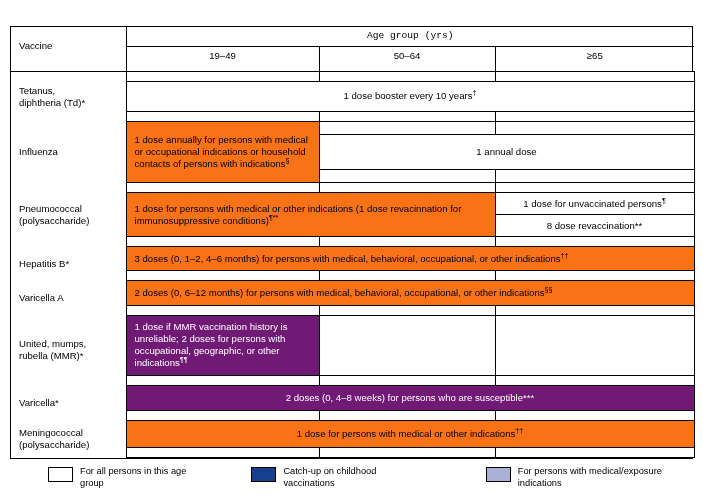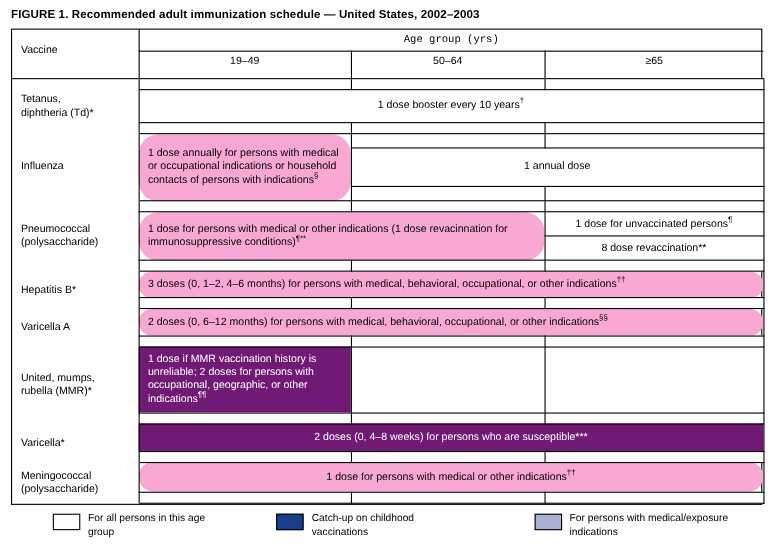--- a/index.html
+++ b/index.html
@@ -117,21 +117,21 @@
   .cell-left {
     text-align: left;
     padding: 2px 8px !important;
   }
   .spacer {
     border: 1px solid #000;
     height: 9px;
   }
 
   .fill-white  { background: #ffffff; text-align: center; }
-  .fill-light  { background: #f9a8d4; border-radius: 18px; }
+  .fill-light  { background: #f97316; }
   .fill-dark   { background: #701a75; color: #ffffff; }
 
   sup {
     font-size: 7.2px;
     vertical-align: super;
     line-height: 0;
   }
 
   
   .legend {
@@ -165,21 +165,20 @@
   .legend-label {
     line-height: 1.25;
     max-width: 210px;
   }
 </style>
 </head>
 <body>
 
 <div id="page">
 
-  <div class="fig-title">FIGURE 1. Recommended adult immunization schedule — United States, 2002–2003</div>
 
   <div class="table-wrap">
     <table class="tbl">
       <colgroup>
         <col class="c-vac">
           <col class="c-a">
           <col class="c-b">
           <col class="c-c">
       </colgroup>
       <tbody>

